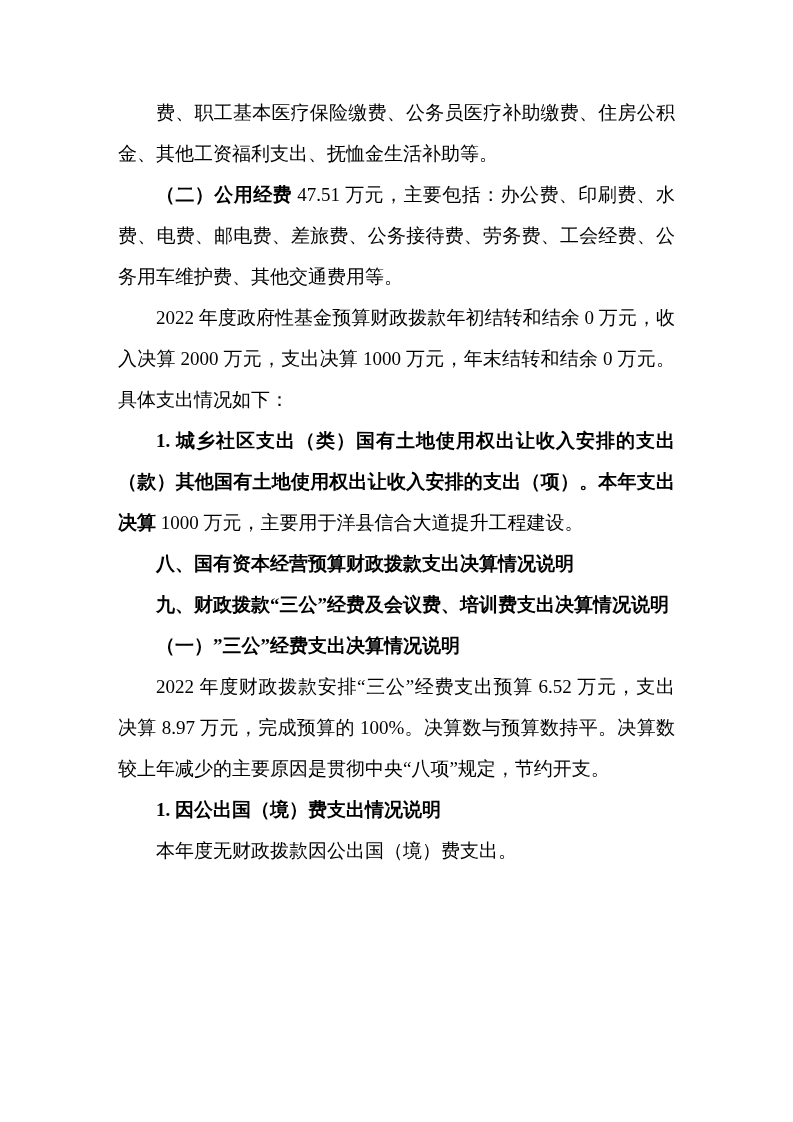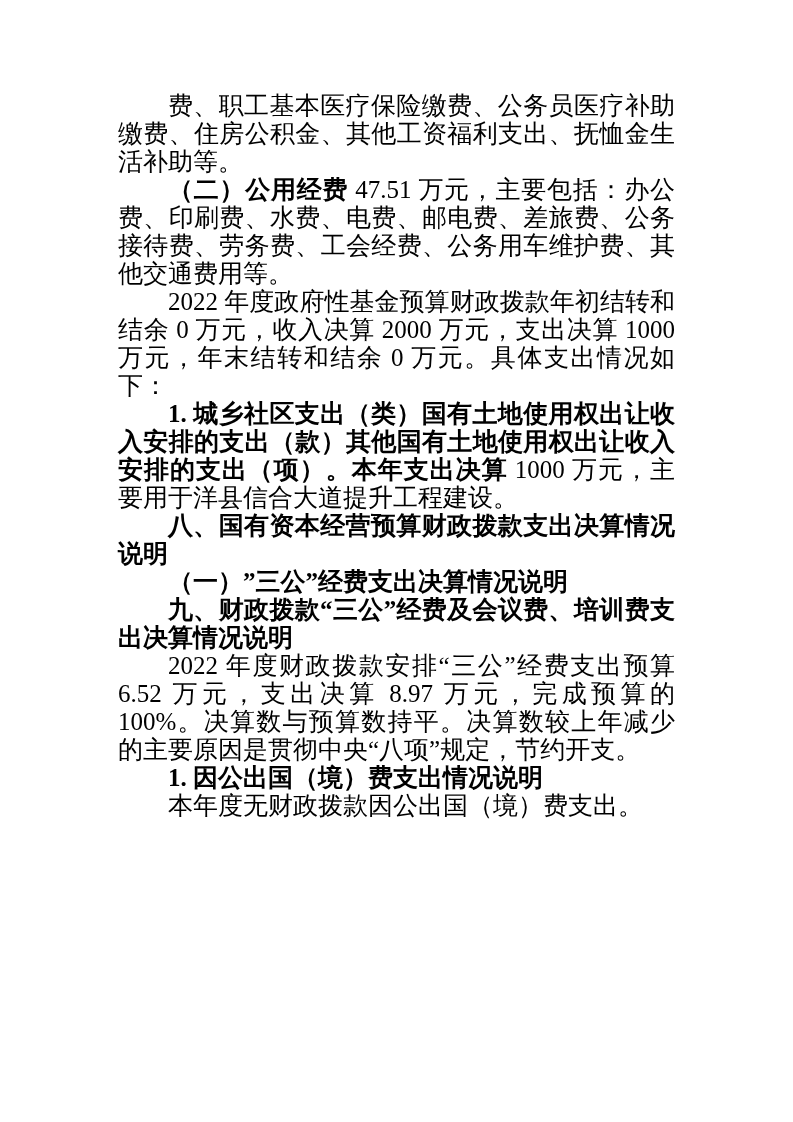--- a/index.html
+++ b/index.html
@@ -15,22 +15,22 @@
     overflow: hidden;
   }
   .page {
     position: relative;
     width: 793px;
     height: 1122px;
     box-sizing: border-box;
     padding: 92px 118px 60px 118px;
   }
   .doc-body {
-    font-size: 25px;
-    line-height: 28px;
+    font-size: 19px;
+    line-height: 41px;
     text-align: justify;
     text-justify: inter-ideograph;
   }
   p {
     margin: 0;
     padding: 0;
   }
   .indent {
     text-indent: 2em;
   }
@@ -53,23 +53,23 @@
     <p class="indent"><span class="bold">（二）公用经费</span><span> 47.51 万元，主要包括：办公费、印刷费、水费、电费、邮电费、差旅费、公务接待费、劳务费、工会经费、公务用车维护费、其他交通费用等。</span></p>
 
 
     <p class="indent">2022 年度政府性基金预算财政拨款年初结转和结余 0 万元，收入决算 2000 万元，支出决算 1000 万元，年末结转和结余 0 万元。具体支出情况如下：</p>
 
     <p class="indent"><span class="bold">1. 城乡社区支出（类）国有土地使用权出让收入安排的支出（款）其他国有土地使用权出让收入安排的支出（项）。本年支出决算</span><span> 1000 万元，主要用于洋县信合大道提升工程建设。</span></p>
 
     <p class="heading">八、国有资本经营预算财政拨款支出决算情况说明</p>
 
 
+    <p class="heading">九、财政拨款“三公”经费及会议费、培训费支出决算情况说明</p>
+
     <p class="heading">（一）”三公”经费支出决算情况说明</p>
-
-    <p class="heading">九、财政拨款“三公”经费及会议费、培训费支出决算情况说明</p>
 
     <p class="indent">2022 年度财政拨款安排“三公”经费支出预算 6.52 万元，支出决算 8.97 万元，完成预算的 100%。决算数与预算数持平。决算数较上年减少的主要原因是贯彻中央“八项”规定，节约开支。</p>
 
     <p class="heading">1. 因公出国（境）费支出情况说明</p>
 
     <p class="indent">本年度无财政拨款因公出国（境）费支出。</p>
 
   </div>
 </div>
 

